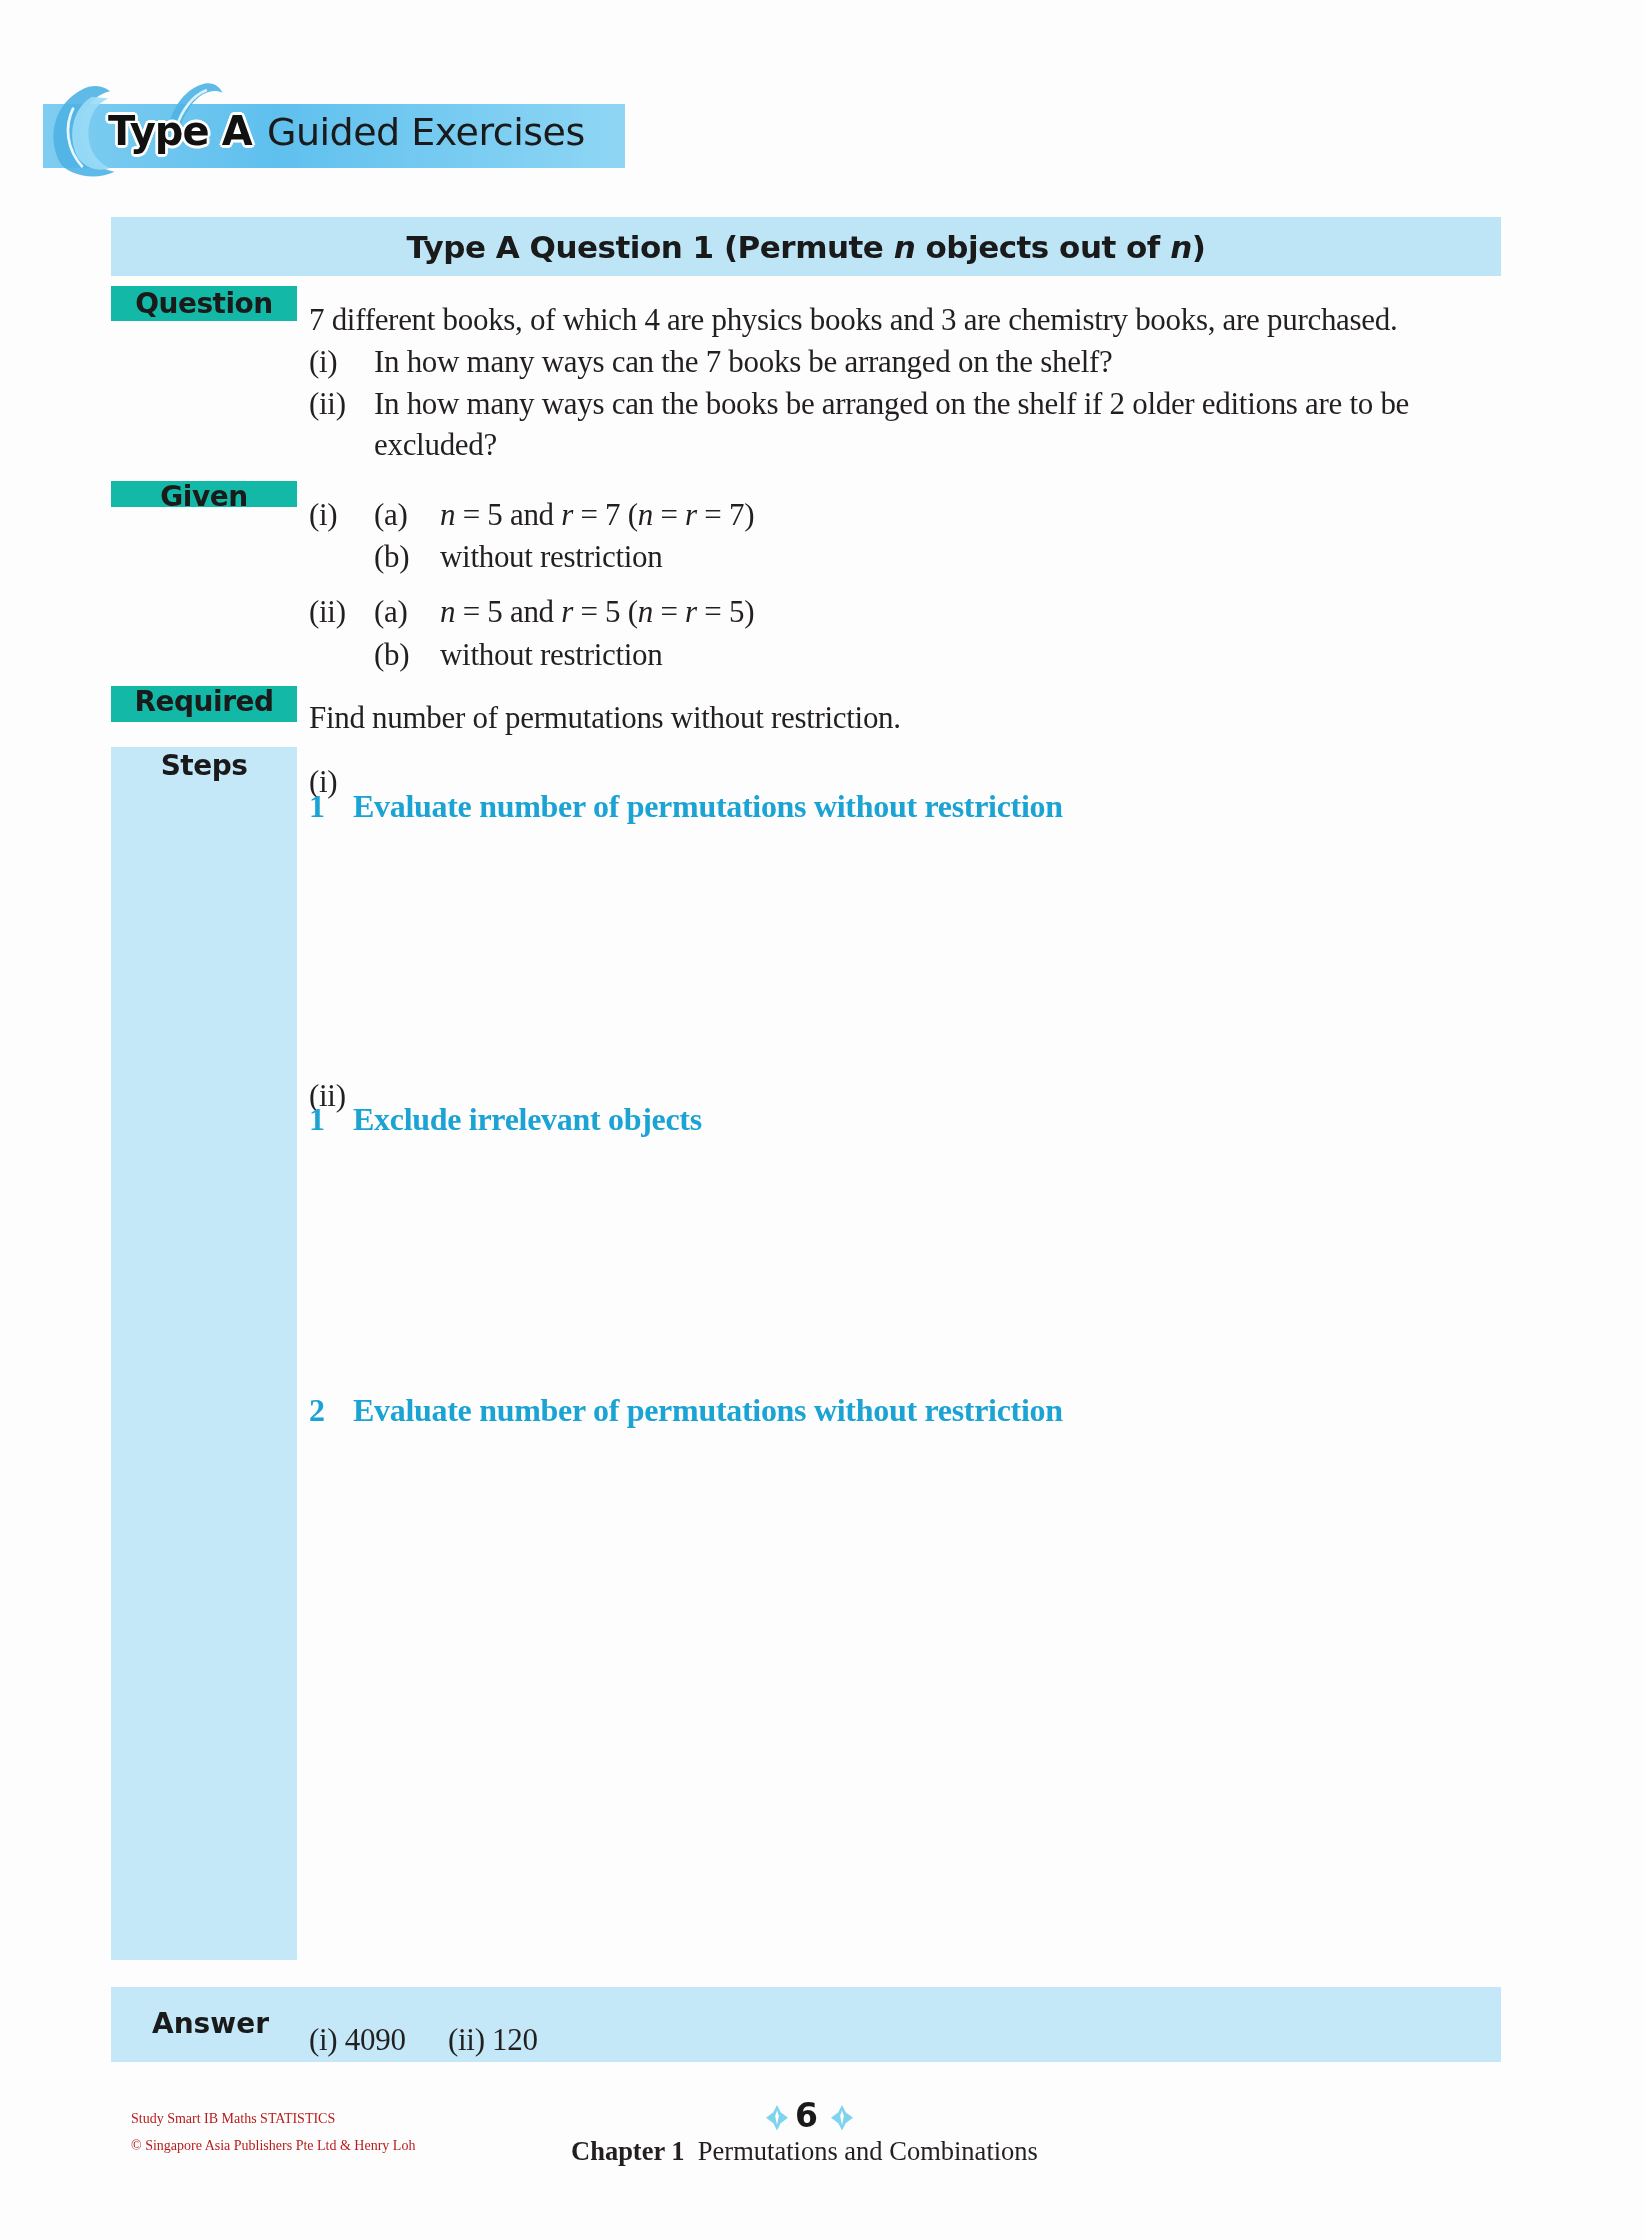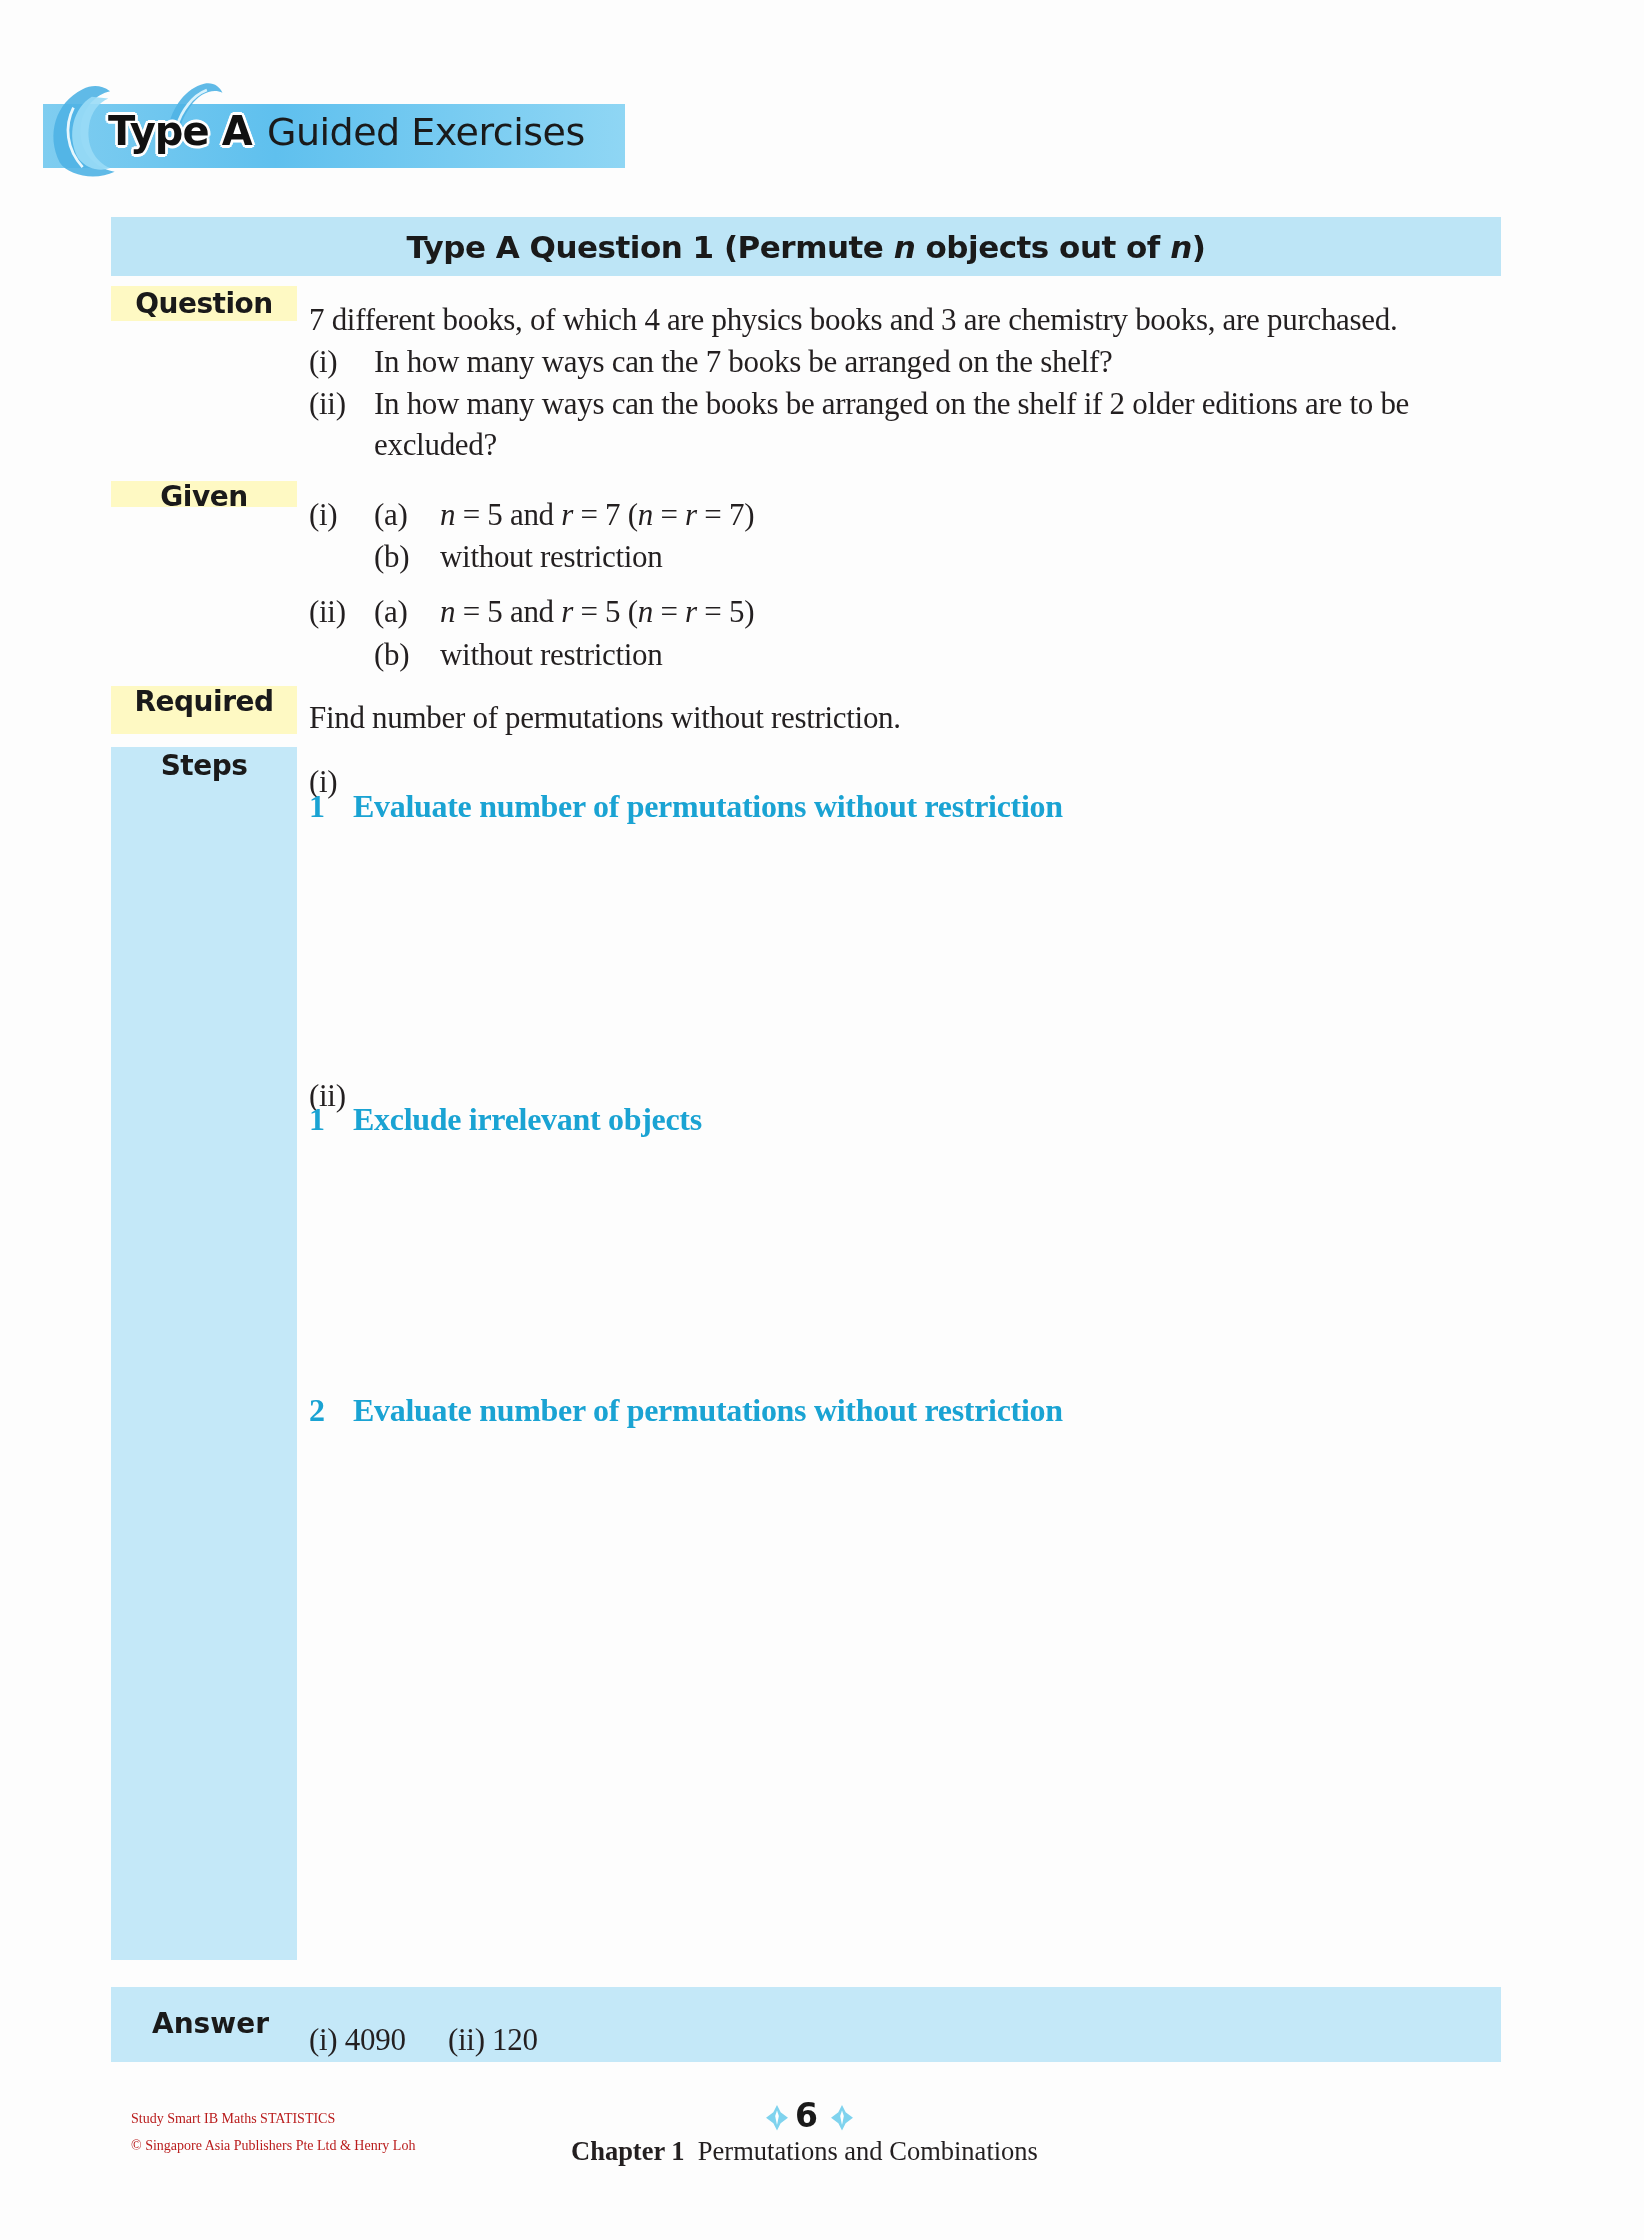--- a/index.html
+++ b/index.html
@@ -22,21 +22,21 @@
       2.7px 0 #fff,-2.7px 0 #fff,0 2.7px #fff,0 -2.7px #fff,1.8px 1.8px #fff,-1.8px -1.8px #fff,1.8px -1.8px #fff,-1.8px 1.8px #fff;
     letter-spacing:-0.9px; }
   #banner-title { left:267px; top:110px; font-size:38px; font-weight:normal; color:#1a1a1a; letter-spacing:-0.5px; }
 
   
   #qheader { left:111px; top:217px; width:1390px; height:59px; background:#bde5f6;
     display:flex; align-items:center; justify-content:center; }
   #qheader span { font-size:31px; font-weight:bold; color:#1a1a1a; letter-spacing:-0.5px; }
   #qheader i { font-style:italic; }
 
-  .label { left:111px; width:186px; background:#fef9c3; font-weight:bold; font-size:28px;
+  .label { left:111px; width:186px; background:#14b8a6; font-weight:bold; font-size:28px;
     color:#1a1a1a; text-align:center; letter-spacing:-0.5px; }
   .txt { font-size:31px; color:#231f20; white-space:nowrap; letter-spacing:-0.3px;margin-top:17px; }
   .txt i { font-style:italic; }
   .teal { color:#1aa3d3; font-weight:bold; font-size:32px; white-space:nowrap; letter-spacing:-0.3px; }
 
   #steps-panel { left:111px; top:747px; width:186px; height:1213px; background:#c4e8f8; }
   #answer-bar { left:111px; top:1987px; width:1390px; height:75px; background:#c4e8f8; }
 
   .foot-small { font-size:14px; color:#b91c1c; white-space:nowrap;margin-left:20px; }
 </style>
@@ -79,21 +79,21 @@
 <div class="abs txt" style="left:440px;top:522px;">without restriction</div>
 
 <div class="abs txt" style="left:309px;top:577px;">(ii)</div>
 <div class="abs txt" style="left:374px;top:577px;">(a)</div>
 <div class="abs txt" style="left:440px;top:577px;">
   <i>n</i><span> = 5 and </span><i>r</i><span> = 5 (</span><i>n</i><span> = </span><i>r</i><span> = 5)</span>
 </div>
 <div class="abs txt" style="left:374px;top:620px;">(b)</div>
 <div class="abs txt" style="left:440px;top:620px;">without restriction</div>
 
-<div class="abs label sans" style="top:686px;height:48px;line-height:32px;">Required</div>
+<div class="abs label sans" style="top:686px;height:36px;line-height:32px;">Required</div>
 <div class="abs txt" style="left:309px;top:683px;">Find number of permutations without restriction.</div>
 
 <div id="steps-panel" class="abs"></div>
 <div class="abs label sans" style="top:747px;height:37px;line-height:37px;background:transparent;">Steps</div>
 
 <div class="abs txt" style="left:309px;top:747px;">(i)</div>
 <div class="abs teal" style="left:309px;top:788px;">1</div>
 <div class="abs teal" style="left:353px;top:788px;">Evaluate number of permutations without restriction</div>
 
 <div class="abs txt" style="left:309px;top:1061px;">(ii)</div>

